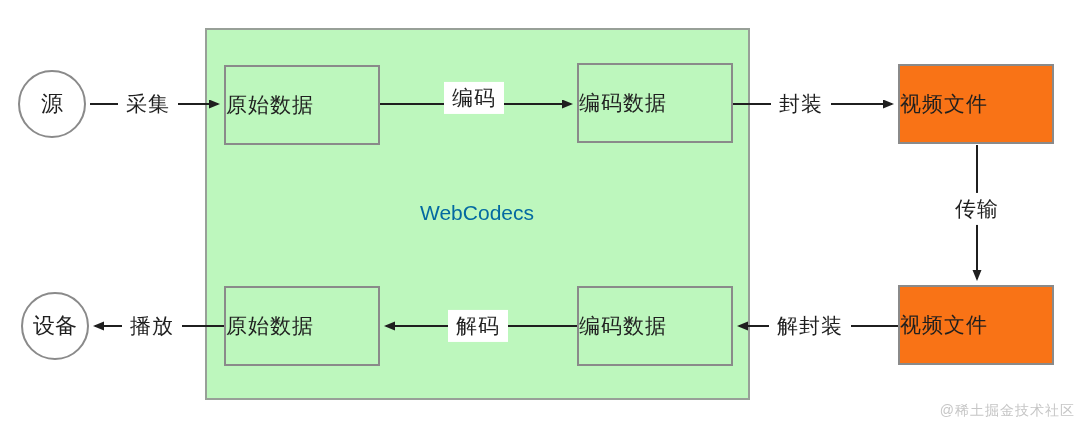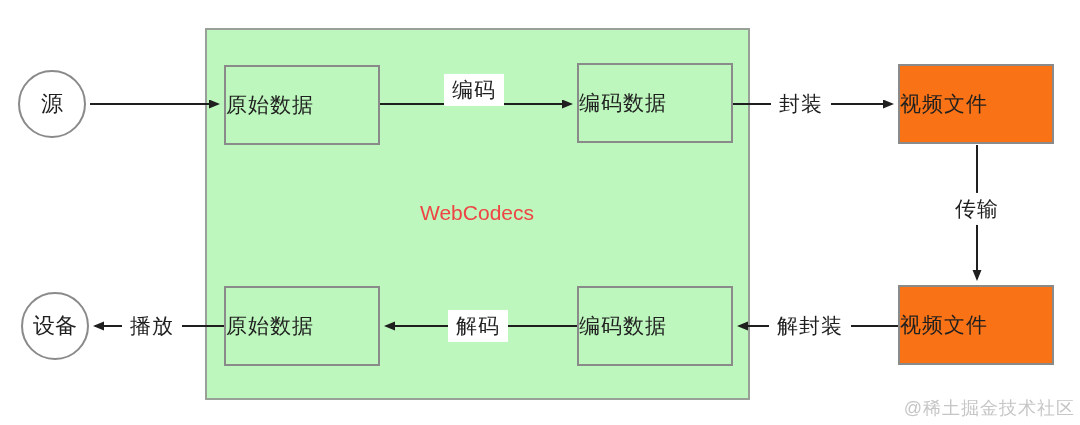--- a/index.html
+++ b/index.html
@@ -23,21 +23,21 @@
     border: 2px solid #98a098;
     z-index: 1;
   }
   .panel-title {
     position: absolute;
     left: 477px; top: 213px;
     transform: translate(-50%, -50%);
     text-align: center;
     font-size: 21px;
     line-height: 1.35;
-    color: #ef4444;
+    color: #0369a1;
     z-index: 3;
     white-space: nowrap;
   }
   .flow-svg {
     position: absolute;
     left: 0; top: 0;
     width: 1080px; height: 425px;
     z-index: 2;
   }
   .node-box {
@@ -78,30 +78,30 @@
     transform: translate(-50%, -50%);
     background: #ffffff;
     padding: 4px 8px;
     font-size: 21px;
     letter-spacing: 1px;
     z-index: 4;
     white-space: nowrap;
     line-height: 1.15;
   }
   .lbl-capture  { left: 148px; top: 104px; }
-  .lbl-encode   { left: 474px; top: 90px; }
+  .lbl-encode   { left: 474px; top: 98px; }
   .lbl-mux      { left: 784px; top: 104px; margin-left: 17px; }
   .lbl-transmit { left: 977px; top: 209px; }
   .lbl-demux    { left: 810px; top: 326px; }
   .lbl-decode   { left: 478px; top: 326px; }
   .lbl-play     { left: 152px; top: 326px; }
   .watermark {
     position: absolute;
     right: 5px; bottom: 5px;
-    font-size: 18px;
+    font-size: 14px;
     color: #c6c6c6;
     letter-spacing: 1px;
     z-index: 5;
   }
 </style>
 </head>
 <body>
 
 <div class="canvas">
 
@@ -145,20 +145,21 @@
   <div class="node-box white box-video-bottom">
     <span>视频文件</span>
   </div>
   <div class="node-box box-encoded-bottom">
     <span>编码数据</span>
   </div>
   <div class="node-box box-raw-bottom">
     <span>原始数据</span>
   </div>
 
+  <div class="edge-label lbl-capture">采集</div>
   <div class="edge-label lbl-encode">编码</div>
   <div class="edge-label lbl-mux">封装</div>
   <div class="edge-label lbl-demux">解封装</div>
   <div class="edge-label lbl-transmit">传输</div>
   <div class="edge-label lbl-decode">解码</div>
   <div class="edge-label lbl-play">播放</div>
 
   <div class="watermark">@稀土掘金技术社区</div>
 
 </div>

